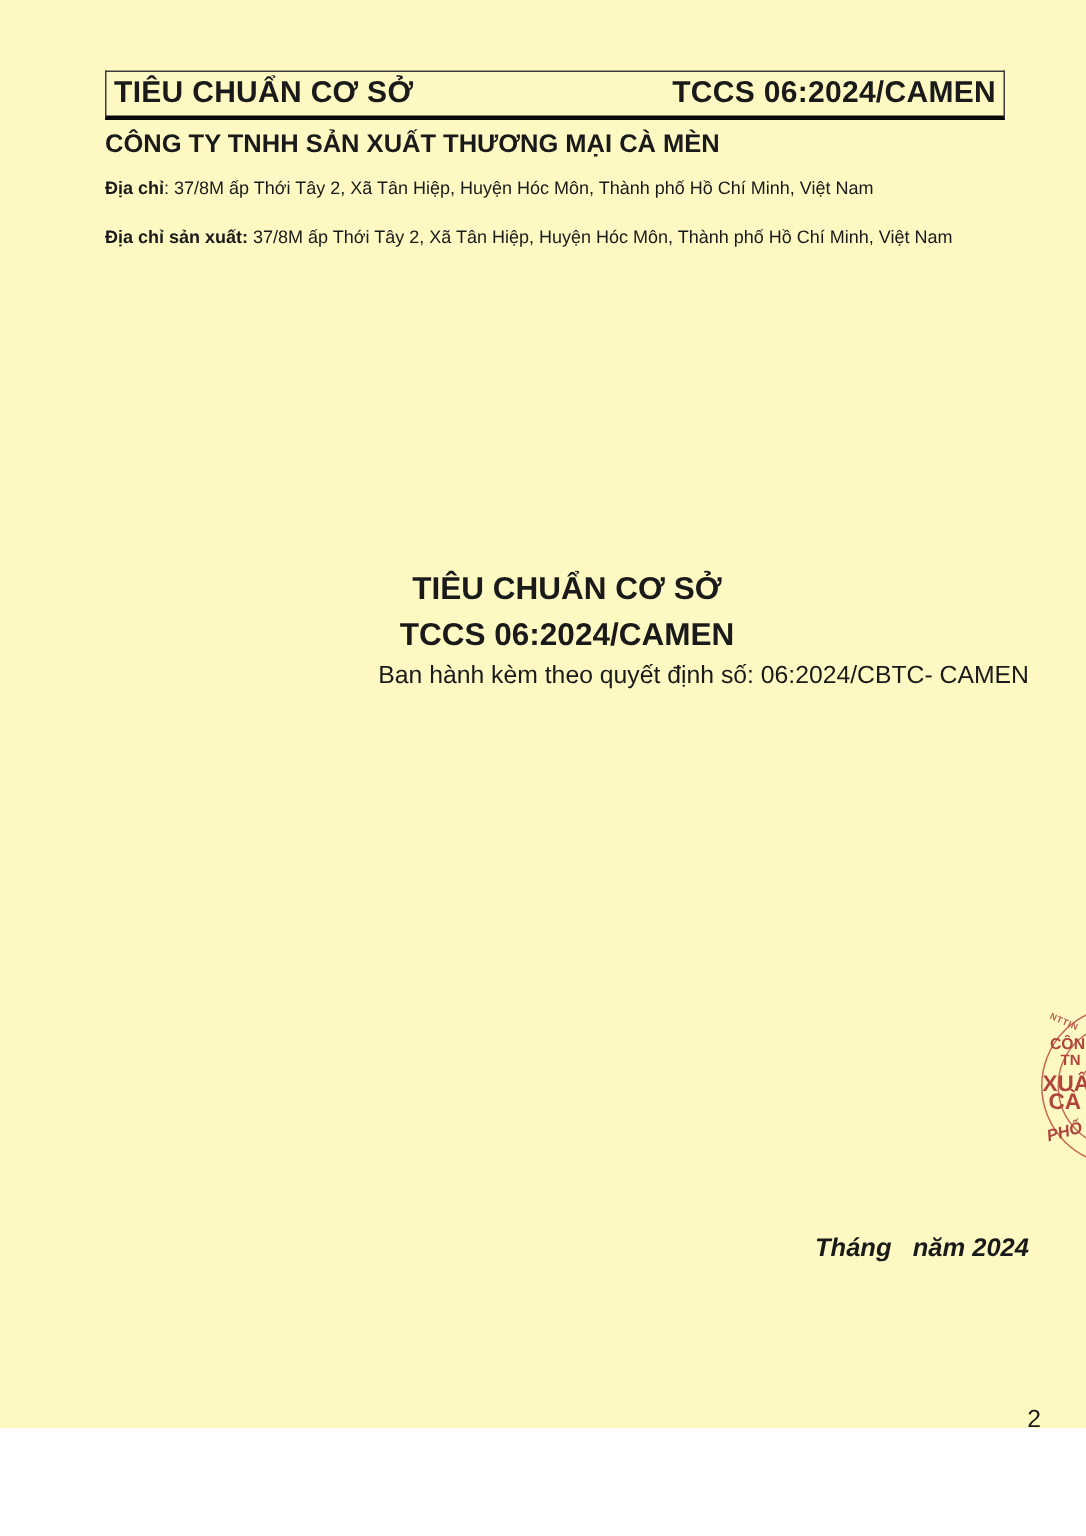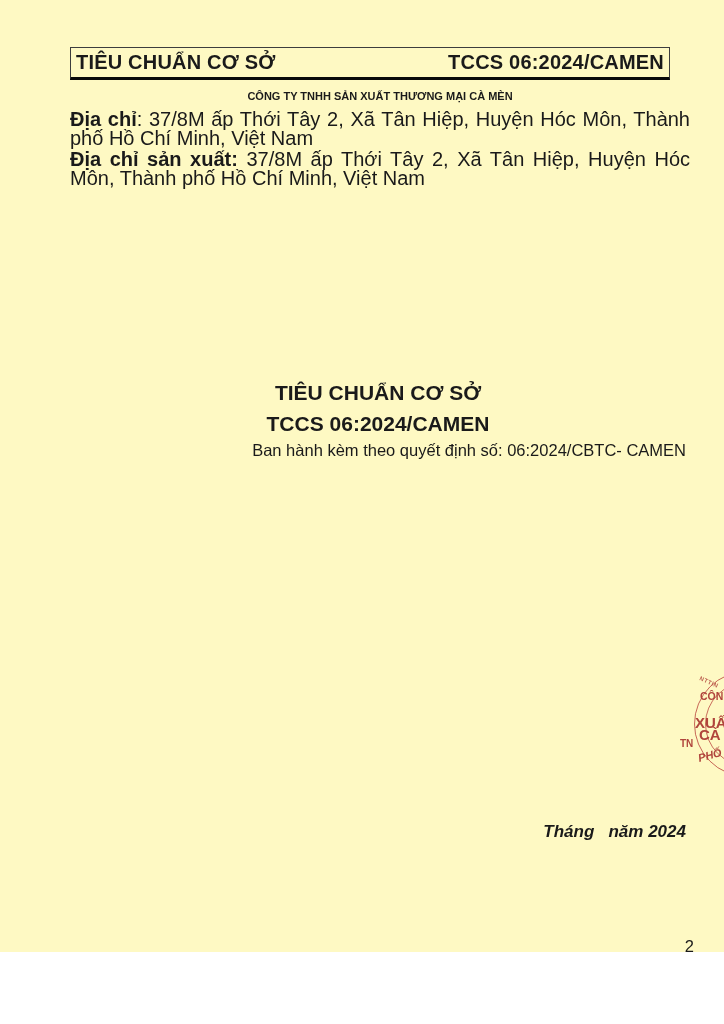--- a/index.html
+++ b/index.html
@@ -37,29 +37,29 @@
   }
 
   
   .company-block {
     position: absolute;
     left: 70px;
     top: 84px;
     width: 620px;
   }
   .company-name {
-    text-align: center;
+    text-align: left;
     font-weight: bold;
-    font-size: 11px;
+    font-size: 17px;
     line-height: 24px;
   }
   .address {
     margin: 2px 0 0 0;
-    font-size: 20px;
-    line-height: 19px;
+    font-size: 12px;
+    line-height: 31px;
     text-align: justify;
   }
   .address b { font-weight: bold; }
 
   
   .title-block {
     position: absolute;
     left: 70px;
     top: 377px;
     width: 616px;
@@ -119,21 +119,21 @@
   }
   .sf {
     position: absolute;
     color: #b0453c;
     font-weight: bold;
     white-space: nowrap;
     line-height: 1;
   }
   .sf-arc-top  { left: 699px; top: 679px; font-size: 6px;  transform: rotate(24deg); letter-spacing: 0.5px; opacity: 0.85; }
   .sf-line1    { left: 700px; top: 691px; font-size: 10.5px; text-align: right; }
-  .sf-line2    { left: 680px; top: 703px; font-size: 10px; margin-top: 36px; }
+  .sf-line2    { left: 707px; top: 703px; font-size: 10px; }
   .sf-line3    { left: 695px; top: 715px; font-size: 15px; }
   .sf-line4    { left: 699px; top: 727px; font-size: 15px; }
   .sf-arc-bottom { left: 698px; top: 750px; font-size: 11px; transform: rotate(-15deg); font-style: italic; }
 
   
   .date-line {
     position: absolute;
     left: 70px;
     top: 819px;
     width: 616px;

